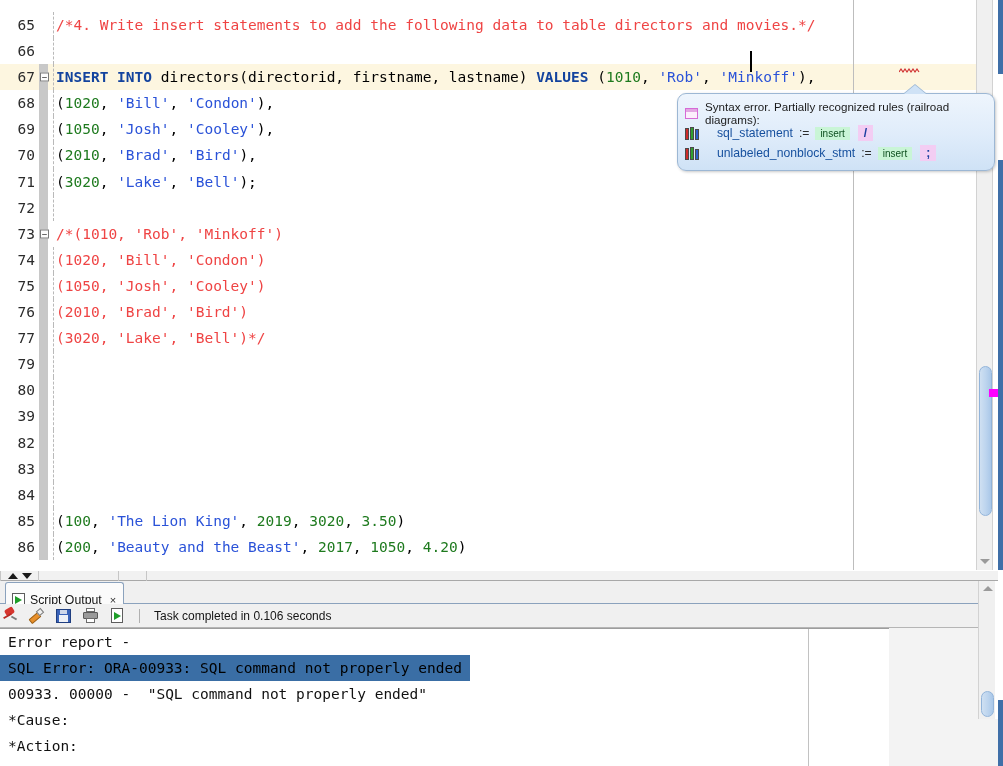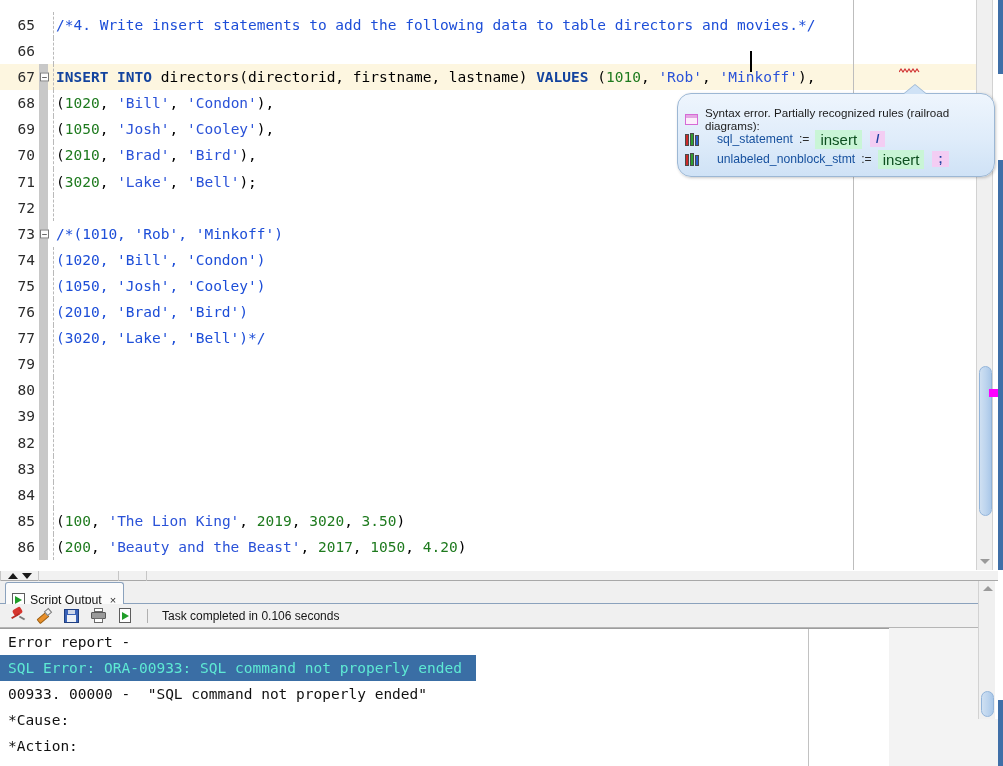--- a/index.html
+++ b/index.html
@@ -77,21 +77,21 @@
   }
   .ltext {
     position: absolute;
     left: 56px; top: 0;
     white-space: pre;
   }
   .curline { background: #fdf6e0; }
   .kw  { color: #13439e; font-weight: bold; }
   .num { color: #1e7a1e; }
   .str { color: #2a52d8; }
-  .cmt { color: #1d4ed8; text-align: right; }
+  .cmt { color: #ef4444; text-align: right; }
   .pln { color: #000000; }
 
   
   .ruler {
     position: absolute;
     left: 853px; top: 0;
     width: 0; height: 570px;
     border-left: 1px solid #bdbdbd;
   }
 
@@ -152,23 +152,23 @@
     background: #ff00ff;
   }
 
   
   #tooltip {
     position: absolute;
     left: 677px; top: 93px;
     width: 318px;
     background: linear-gradient(to bottom, #eef5fd 0%, #dfecfa 55%, #cfe2f6 100%);
     border: 1px solid #9cb7d4;
-    border-radius: 14px;
+    border-radius: 9px;
     box-shadow: 1px 1px 3px rgba(0,0,0,0.22);
-    padding: 15px 7px 7px 7px;
+    padding: 9px 7px 7px 7px;
     font-size: 12px;
     color: #202020;
     z-index: 40;
   }
   .tip-arrow {
     position: absolute;
     left: 226px; top: -9px;
     width: 0; height: 0;
     border-left: 11px solid transparent;
     border-right: 11px solid transparent;
@@ -196,21 +196,21 @@
   .bk { width: 4px; border: 1px solid #4a4a4a; }
   .bk.r { height: 12px; background: #cc2b2b; }
   .bk.g { height: 13px; background: #2f9e2f; }
   .bk.b { height: 11px; background: #2b5fcc; }
   .rule-name {
     color: #16509e;
     font-size: 12.2px;
     font-family: "Liberation Sans", sans-serif;
   }
   .assign { color: #2b2b2b; font-size: 12.2px; margin: 0 6px; }
-  .tok-green { background: #c9f5d6; color:#0d4f1f; padding: 1px 5px; font-size: 15px; }
+  .tok-green { background: #c9f5d6; color:#0d4f1f; padding: 1px 5px; font-size: 10px; }
   .tok-pink  { background: #f3cdf3; color:#1b3fa0; padding: 1px 6px; font-size: 12.2px; font-weight:bold; }
   .pad-l { padding-left: 12px; }
 
   
   #splitter {
     position: absolute;
     left: 0; top: 570px;
     width: 1003px; height: 11px;
     background: #f1f1f1;
     border-top: 1px solid #ffffff;
@@ -263,21 +263,21 @@
   }
   .tab-close { font-size: 11px; color:#333; margin-left: 3px; }
 
   .otoolbar {
     position: absolute;
     left: 0; top: 23px;
     width: 1003px; height: 24px;
     background: #f0f0f0;
     border-bottom: 1px solid #b5b5b5;
     display: flex; align-items: center;
-    padding-left: 8px;
+    padding-left: 0;
     gap: 8px;
   }
   .tb-ico { width: 19px; height: 19px; position: relative; }
   .tb-sep { width:1px; height:14px; background:#b0b0b0; margin: 0 4px; }
   .tb-text { font-size: 12px; color: #151515; margin-left: 2px; }
 
   
   .ic-pin .head { position:absolute; left:5px; top:2px; width:9px; height:7px; background:#d6352e; border-radius:2px; transform:rotate(-30deg);}
   .ic-pin .pt   { position:absolute; left:3px; top:9px; width:9px; height:2px; background:#b82a24; transform:rotate(-30deg);}
   .ic-pin .nd   { position:absolute; left:11px; top:11px; width:6px; height:2px; background:#7a7a7a; transform:rotate(30deg);}
@@ -316,23 +316,23 @@
     height: 26px;
     line-height: 26px;
     padding-left: 8px;
     white-space: pre;
     font-family: "DejaVu Sans Mono", "Liberation Mono", monospace;
     font-size: 14.5px;
     color: #111;
   }
   .oline.sel {
     background: #3a6ea5;
-    color: #5eead4;
+    color: #000000;
     display: inline-block;
-    padding-right: 14px;
+    padding-right: 8px;
   }
   .oline-wrap { height: 26px; }
 
   .oscroll {
     position: absolute;
     right: 8px; top: 0;
     width: 17px; height: 138px;
     background: #f0f0f0;
     border-left: 1px solid #d2d2d2;
   }

